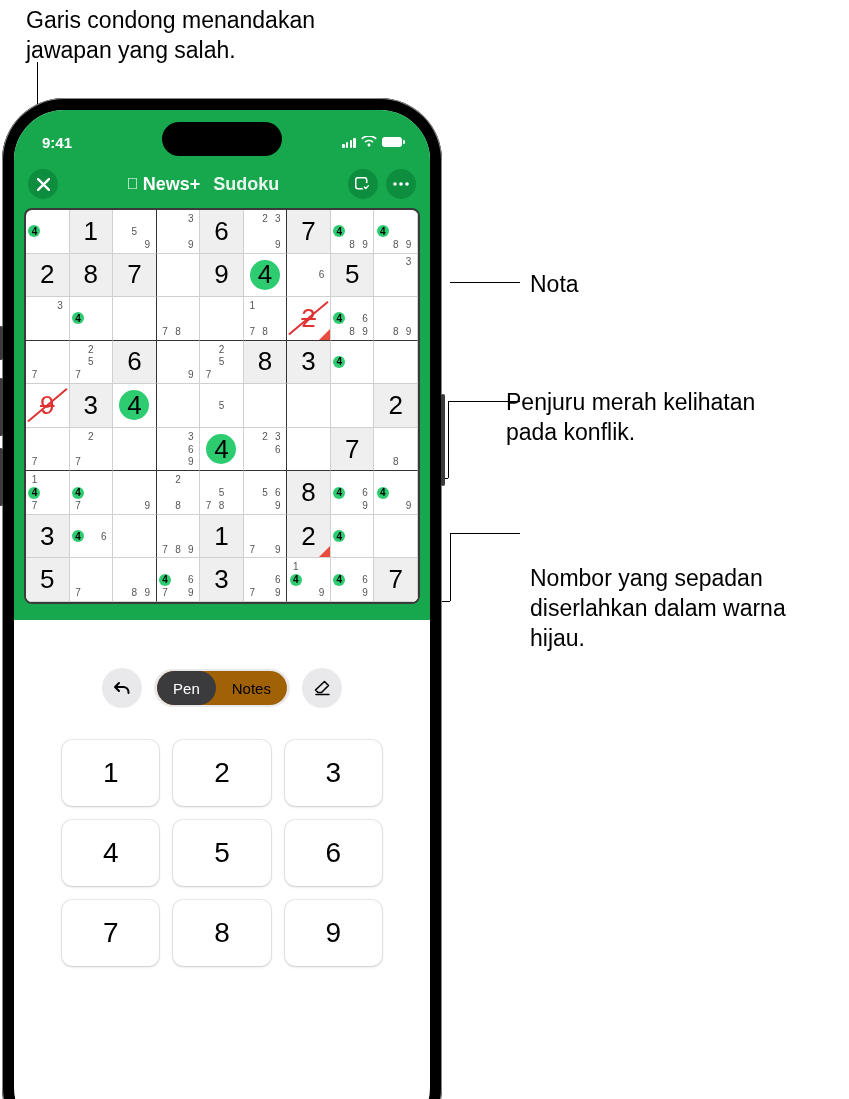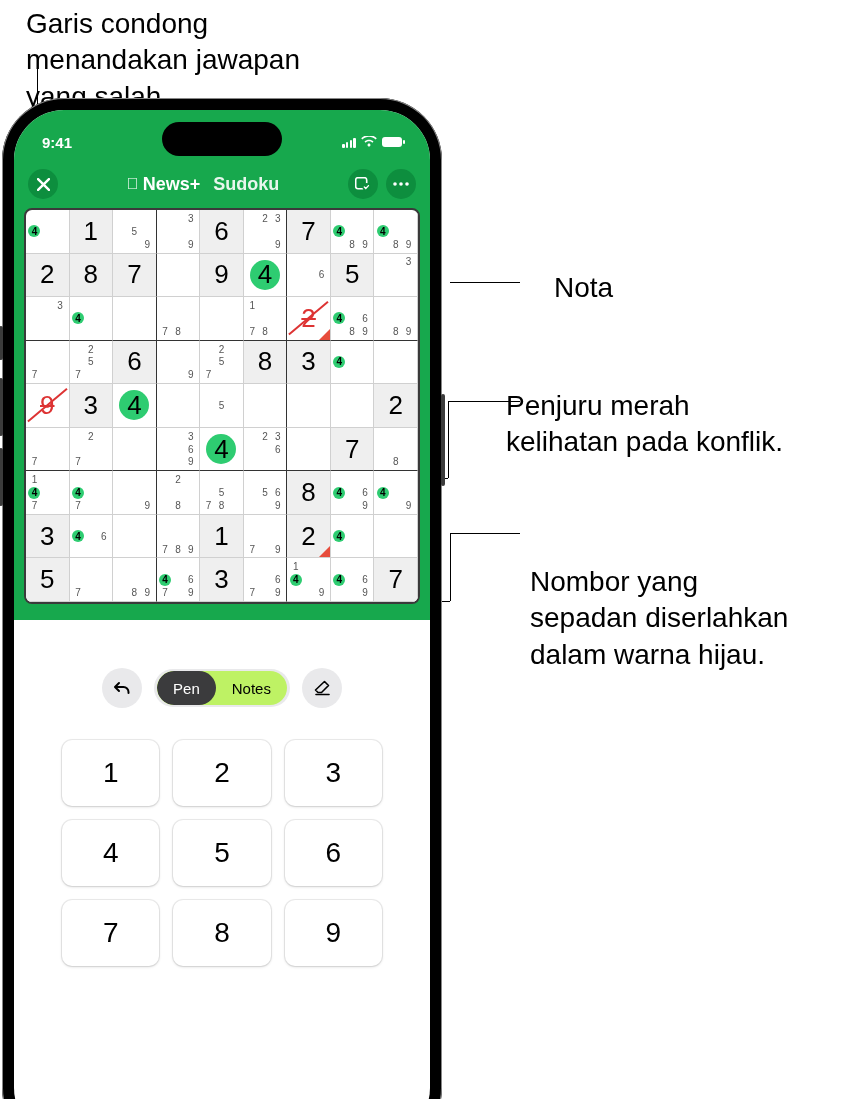--- a/index.html
+++ b/index.html
@@ -7,21 +7,21 @@
     width: 849px;
     height: 1099px;
     background: #fff;
     font-family: -apple-system, "SF Pro", Arial, sans-serif;
     position: relative;
     color: #000;
   }
   
   .annotation {
     position: absolute;
-    font-size: 28px;
+    font-size: 23px;
     line-height: 1.3;
     color: #000;
   }
   .ann-line { position: absolute; background: #000; }
 
   
   .phone {
     position: absolute;
     left: 2px;
     top: 98px;
@@ -173,21 +173,21 @@
   
   .toolrow {
     display:flex; align-items:center; justify-content:center; gap:12px;
     margin-top: 18px;
   }
   .tool-oval {
     background:#e9e9eb; border-radius:22px; height:38px;
     display:flex; align-items:center; padding:3px;
   }
   .seg {
-    display:flex; background:#bef264; border-radius:20px; height:34px;
+    display:flex; background:#a16207; border-radius:20px; height:34px;
     overflow:hidden;
   }
   .seg button {
     border:0; padding:0 16px; font-size:15px;
     background:transparent; cursor:pointer;
   }
   .seg button.active {
     background:#3b3b3d; color:#fff; border-radius:18px;
   }
   .tool-btn {
@@ -216,21 +216,21 @@
   .side-btn { position:absolute; background:#3b3b3b; border-radius:3px; }
   .sb-left1 { left:-3px; top:228px; width:4px; height:34px; }
   .sb-left2 { left:-3px; top:280px; width:4px; height:58px; }
   .sb-left3 { left:-3px; top:350px; width:4px; height:58px; }
   .sb-right { right:-3px; top:296px; width:4px; height:92px; }
 </style>
 </head>
 <body>
 
 <div class="annotation" style="left:26px; top:6px; width:300px;">Garis condong menandakan jawapan yang salah.</div>
-<div class="annotation" style="left:530px; top:270px;margin-left:24px;">Nota</div>
+<div class="annotation" style="left:530px; top:270px;">Nota</div>
 <div class="annotation" style="left:506px; top:388px; width:280px;">Penjuru merah kelihatan pada konflik.</div>
 <div class="annotation" style="left:530px; top:520px; width:280px;margin-top:44px;">Nombor yang sepadan diserlahkan dalam warna hijau.</div>
 
 <div class="ann-line" style="left:37px; top:62px; width:1px; height:482px;"></div>
 <div class="ann-line" style="left:37px; top:544px; width:33px; height:1px;"></div>
 
 <div class="ann-line" style="left:450px; top:282px; height:1px; width:70px;"></div>
 <div class="ann-line" style="left:358px; top:478px; width:90px; height:1px;"></div>
 <div class="ann-line" style="left:448px; top:401px; width:1px; height:77px;"></div>
 <div class="ann-line" style="left:448px; top:401px; width:72px; height:1px;"></div>

